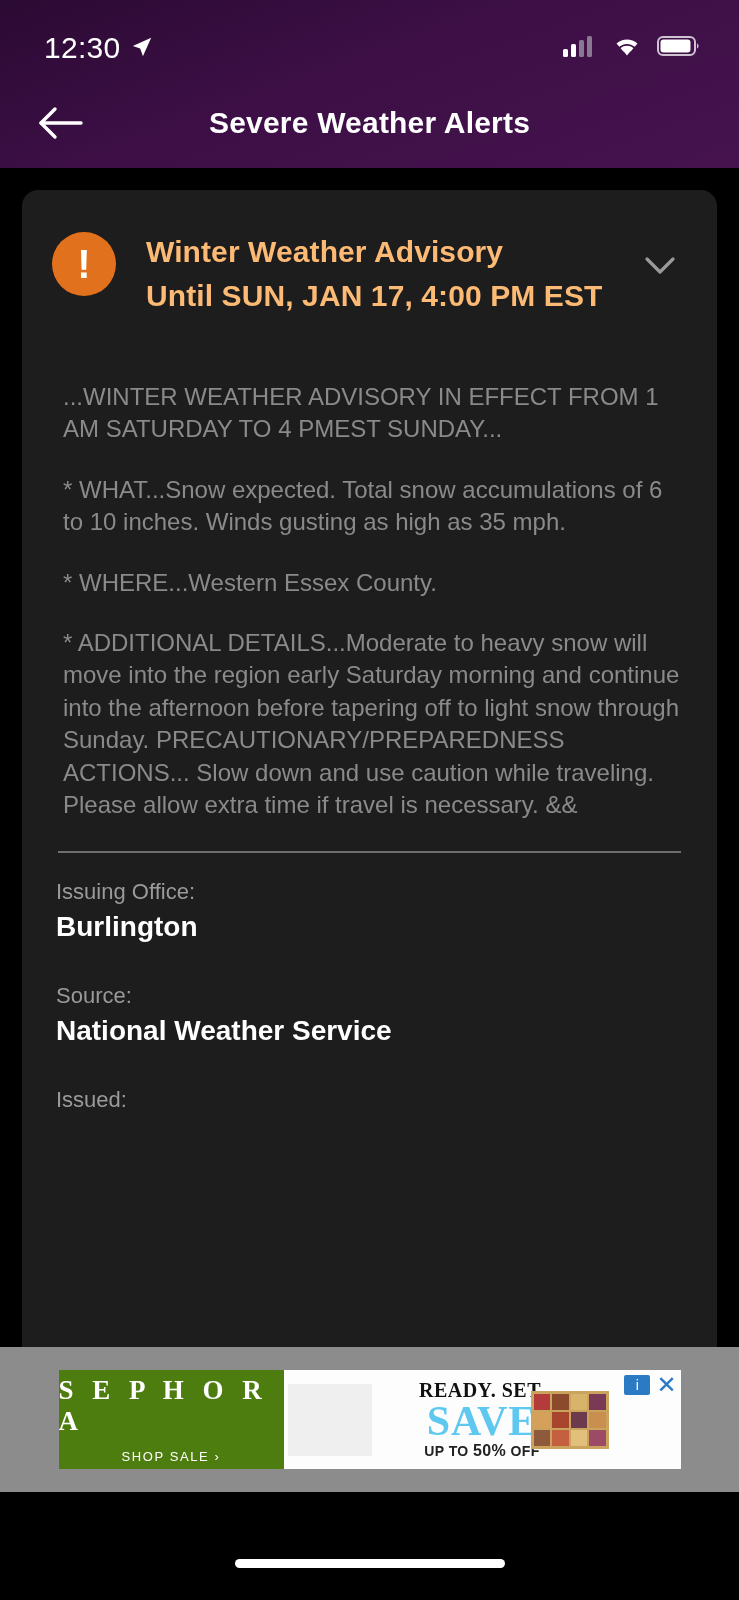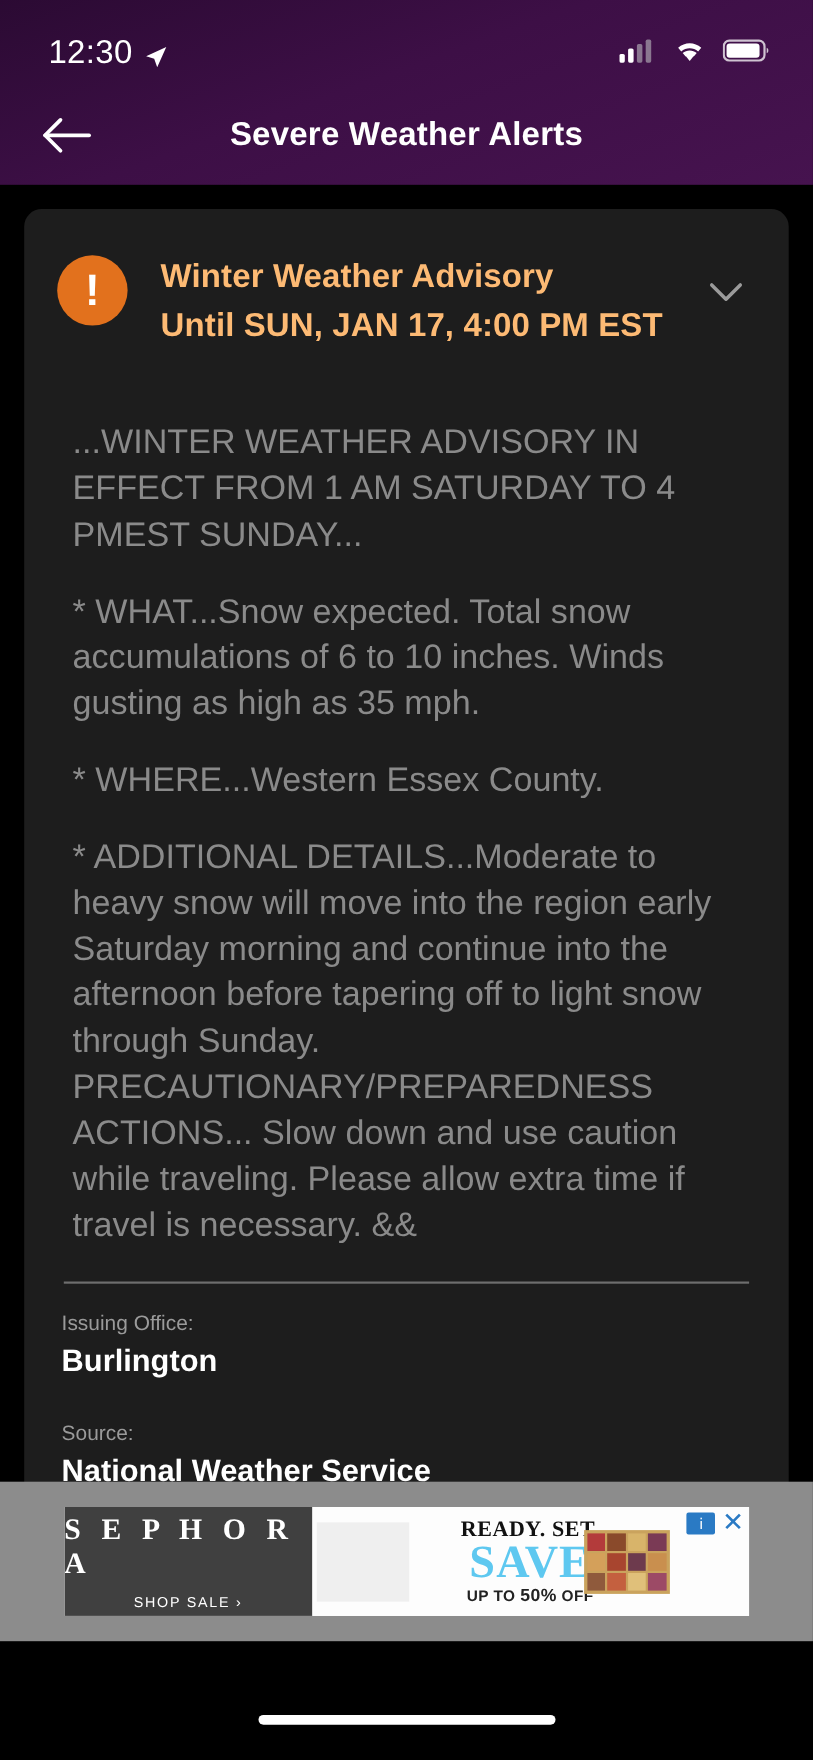--- a/index.html
+++ b/index.html
@@ -32,21 +32,21 @@
     align-items: center;
     justify-content: space-between;
     padding: 18px 38px 0 44px;
   }
   .status-time {
     color: #fff;
     font-size: 30px;
     font-weight: 500;
     letter-spacing: 0.3px;
     display: flex;
-    align-items: center;
+    align-items: flex-start;
     gap: 10px;
   }
   .loc-arrow { display: inline-block; width: 22px; height: 22px; }
   .status-right { display: flex; align-items: center; gap: 14px; }
 
   .navbar {
     position: relative;
     height: 90px;
     display: flex;
     align-items: center;
@@ -118,40 +118,41 @@
   .chevron {
     flex: 0 0 auto;
     width: 46px;
     height: 46px;
     margin-top: 14px;
     margin-right: 4px;
     cursor: pointer;
   }
 
   .alert-body {
-    padding: 64px 36px 0 44px;
+    padding: 64px 36px 0 28px;
     color: #8a8a8a;
-    font-size: 31px;
+    font-size: 24px;
     line-height: 1.35;
+    margin-left: 13px;
   }
   .alert-body p { margin-bottom: 28px; }
   .alert-body p:last-child { margin-bottom: 0; }
 
   .divider {
     margin: 30px 36px 0 36px;
     height: 2px;
     background: #6e6e6e;
   }
 
   .meta {
     padding: 26px 34px 0 34px;
   }
   .meta-label {
     color: #9a9a9a;
-    font-size: 19px;
+    font-size: 22px;
     margin-bottom: 6px;
   }
   .meta-value {
     color: #fff;
     font-size: 28px;
     font-weight: 700;
     margin-bottom: 40px;
   }
 
   
@@ -170,21 +171,21 @@
     position: relative;
     width: 622px;
     height: 99px;
     background: #fff;
     display: flex;
     overflow: hidden;
   }
   .ad-left {
     width: 225px;
     height: 100%;
-    background: #404040;
+    background: #4d7c0f;
     color: #fff;
     display: flex;
     flex-direction: column;
     align-items: center;
     justify-content: center;
   }
   .ad-brand {
     font-size: 27px;
     letter-spacing: 6px;
     font-weight: 600;

